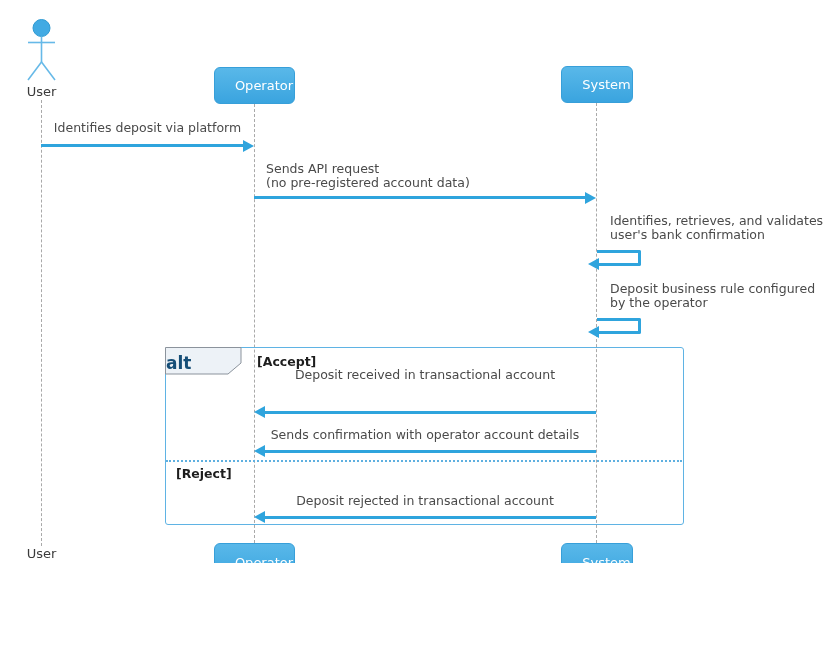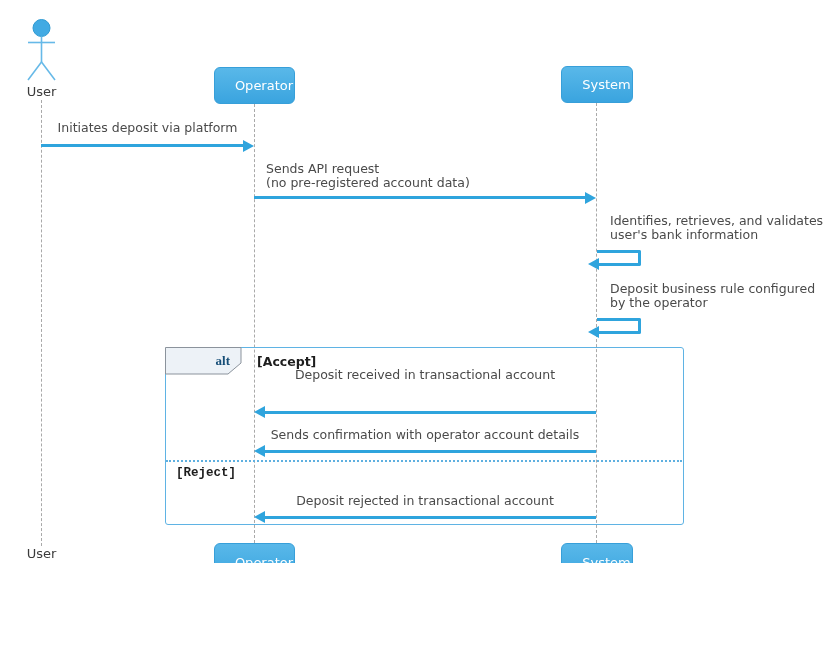--- a/index.html
+++ b/index.html
@@ -17,21 +17,21 @@
   .actor-label{position:absolute;font-size:13px;color:#3b3b3b;text-align:center;white-space:nowrap;}
   .actor-fig{position:absolute;}
   .msg-label{position:absolute;font-size:12.5px;line-height:14px;color:#4a4a4a;white-space:nowrap;}
   .centered{text-align:center;}
   .arrow-line{position:absolute;height:3px;background:#2fa4dd;}
   .head-right{position:absolute;width:0;height:0;border-top:6px solid transparent;border-bottom:6px solid transparent;border-left:11px solid #2fa4dd;}
   .head-left{position:absolute;width:0;height:0;border-top:6px solid transparent;border-bottom:6px solid transparent;border-right:11px solid #2fa4dd;}
   .self-loop{position:absolute;width:41px;height:10px;border:3px solid #2fa4dd;border-left:none;border-radius:0 2px 2px 0;}
   .alt-frame{position:absolute;box-sizing:border-box;border:1px solid #5fb3e4;border-radius:3px;}
   .alt-pentagon{position:absolute;left:-1px;top:-1px;}
-  .alt-label{position:absolute;left:0;top:5px;width:64px;text-align:right;font-size:13px;font-weight:bold;color:#164e77;font-family:Liberation Serif, serif;}
+  .alt-label{position:absolute;left:0;top:5px;width:64px;text-align:left;font-size:17px;font-weight:bold;color:#164e77;}
   .guard{position:absolute;font-size:12.5px;font-weight:bold;color:#1d1d1d;white-space:nowrap;}
   .divider{position:absolute;height:0;border-top:2px dotted #5fb0e0;}
 </style>
 </head>
 <body>
 
 <div id="canvas">
 
   <div class="lifeline" style="left:41px;top:100px;height:446px;"></div>
   <div class="lifeline" style="left:254px;top:104px;height:439px;"></div>
@@ -44,53 +44,53 @@
       <line x1="15" y1="31.5" x2="42" y2="31.5"></line>
       <line x1="28.5" y1="51" x2="15" y2="69"></line>
       <line x1="28.5" y1="51" x2="42" y2="69"></line>
     </g>
   </svg>
   <div class="actor-label" style="left:13px;top:84px;width:57px;">User</div>
 
   <div class="pbox" style="left:214px;top:67px;width:81px;height:37px;">Operator</div>
   <div class="pbox" style="left:561px;top:66px;width:72px;height:37px;">System</div>
 
-  <div class="msg-label centered" style="left:41px;top:121px;width:213px;">Initiates deposit via platform</div>
+  <div class="msg-label centered" style="left:41px;top:121px;width:213px;">Identifies deposit via platform</div>
   <div class="arrow-line" style="left:41px;top:144px;width:203px;"></div>
   <div class="head-right" style="left:243px;top:140px;"></div>
 
   <div class="msg-label" style="left:266px;top:162px;">
     <div>Sends API request</div>
     <div>(no pre-registered account data)</div>
   </div>
   <div class="arrow-line" style="left:254px;top:196px;width:331px;"></div>
   <div class="head-right" style="left:585px;top:192px;"></div>
 
   <div class="msg-label" style="left:610px;top:214px;">
     <div>Identifies, retrieves, and validates</div>
-    <div>user's bank information</div>
+    <div>user's bank confirmation</div>
   </div>
   <div class="self-loop" style="left:597px;top:250px;"></div>
   <div class="head-left" style="left:588px;top:258px;"></div>
 
   <div class="msg-label" style="left:610px;top:282px;">
     <div>Deposit business rule configured</div>
     <div>by the operator</div>
   </div>
   <div class="self-loop" style="left:597px;top:318px;"></div>
   <div class="head-left" style="left:588px;top:326px;"></div>
 
   <div class="alt-frame" style="left:165px;top:347px;width:519px;height:178px;">
     <svg class="alt-pentagon" width="77" height="28" viewBox="0 0 77 28">
       <path d="M0.5,0.5 L76,0.5 L76,16 L63,27 L0.5,27 Z" fill="#edf2f7" stroke="#8b939c" stroke-width="1"></path>
     </svg>
     <div class="alt-label">alt</div>
   </div>
   <div class="guard" style="left:257px;top:354px;">[Accept]</div>
-  <div class="guard" style="left:176px;top:466px;font-family:Liberation Mono, monospace;">[Reject]</div>
+  <div class="guard" style="left:176px;top:466px;">[Reject]</div>
 
   <div class="msg-label centered" style="left:254px;top:368px;width:342px;">Deposit received in transactional account</div>
   <div class="arrow-line" style="left:265px;top:411px;width:331px;"></div>
   <div class="head-left" style="left:254px;top:406px;"></div>
 
   <div class="msg-label centered" style="left:254px;top:428px;width:342px;">Sends confirmation with operator account details</div>
   <div class="arrow-line" style="left:265px;top:450px;width:331px;"></div>
   <div class="head-left" style="left:254px;top:445px;"></div>
 
   <div class="divider" style="left:166px;top:460px;width:516px;"></div>

